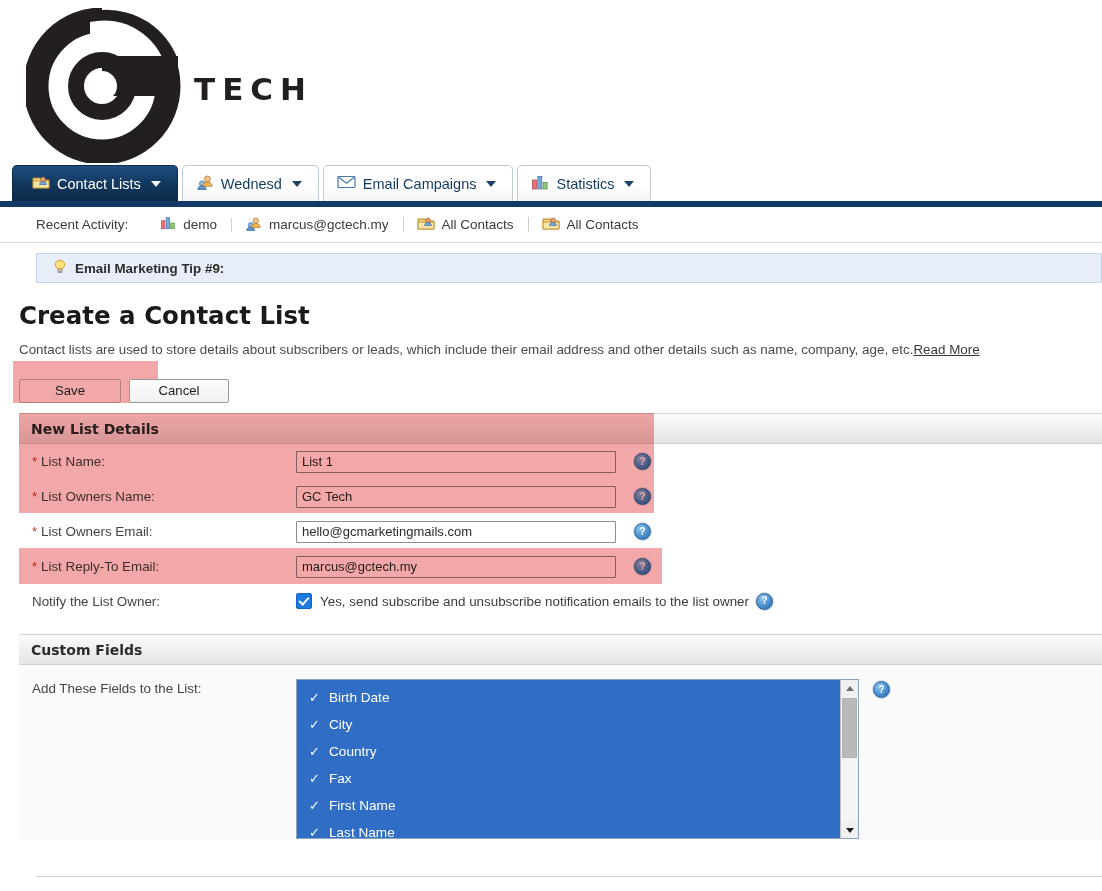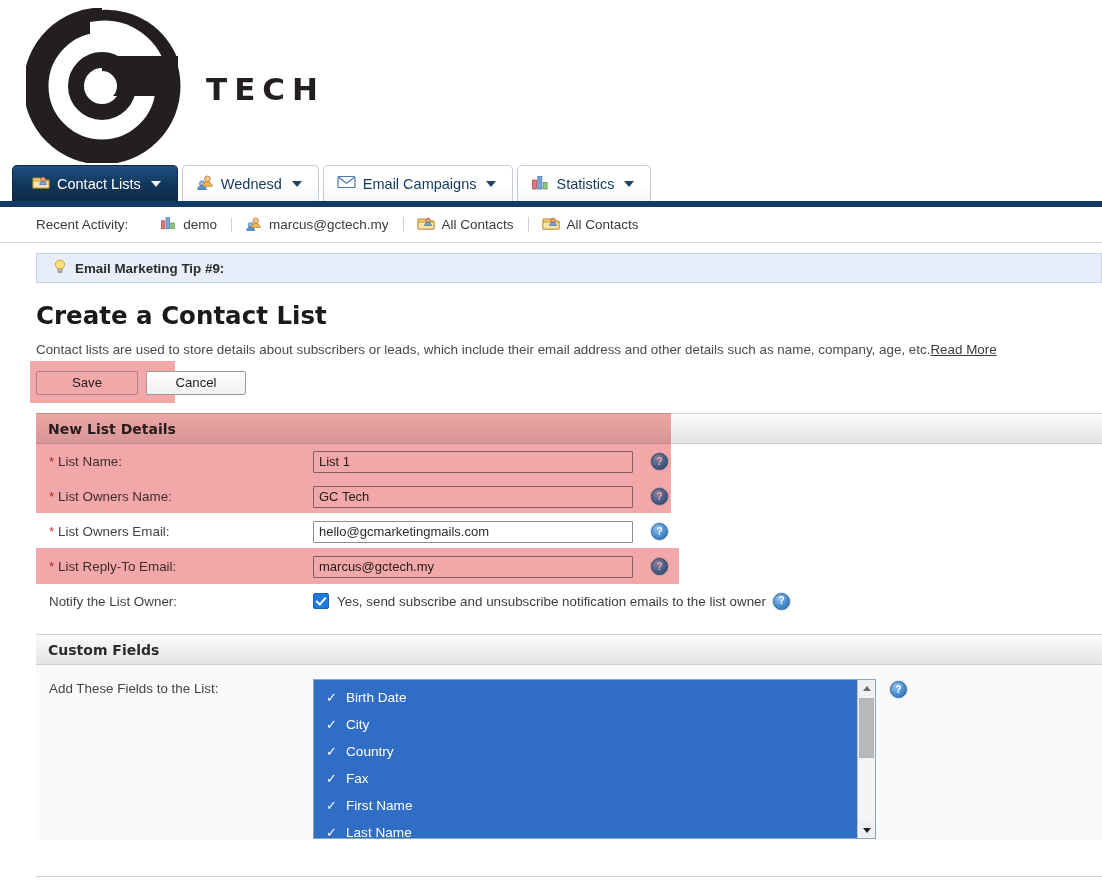--- a/index.html
+++ b/index.html
@@ -32,21 +32,21 @@
   }
   .logo-mark {
     position: absolute;
     left: 0;
     top: 0;
     width: 158px;
     height: 155px;
   }
   .logo-text {
     position: absolute;
-    left: 180px;
+    left: 168px;
     top: 63px;
     font-family: "DejaVu Sans", sans-serif;
     font-size: 31px;
     font-weight: 600;
     letter-spacing: 7px;
     color: #231f20;
   }
 
   
   .tabbar {
@@ -137,41 +137,41 @@
     padding-left: 16px;
     gap: 8px;
     font-size: 13.4px;
     color: #2c2c2c;
     overflow: hidden;
     white-space: nowrap;
     box-sizing: border-box;
   }
 
   
-  .page { padding: 0 0 0 36px; background:#fff; }
+  .page { padding: 0 0 0 19px; background:#fff; }
   h1.page-title {
     font-family: "DejaVu Sans", sans-serif;
     font-size: 24.5px;
     font-weight: bold;
     color: #1a1a1a;
     margin: 18px 0 12px 0;
   }
   .page-desc {
     font-size: 13.4px;
     color: #4a4a4a;
     margin-bottom: 14px;
     white-space: nowrap;
   }
   .page-desc a {
     color: #3a3a3a;
     text-decoration: underline;
   }
 
   
-  .btnrow { display:flex; align-items:flex-start; position:relative; height:32px; }
+  .btnrow { display:flex; align-items:flex-end; position:relative; height:32px; }
   .hl-save {
     position:absolute; left:-6px; top:-10px;
     width: 145px; height: 42px;
     background: #f2a8a8;
     z-index: 0;
   }
   .btn {
     position: relative;
     z-index: 1;
     height: 24px;

